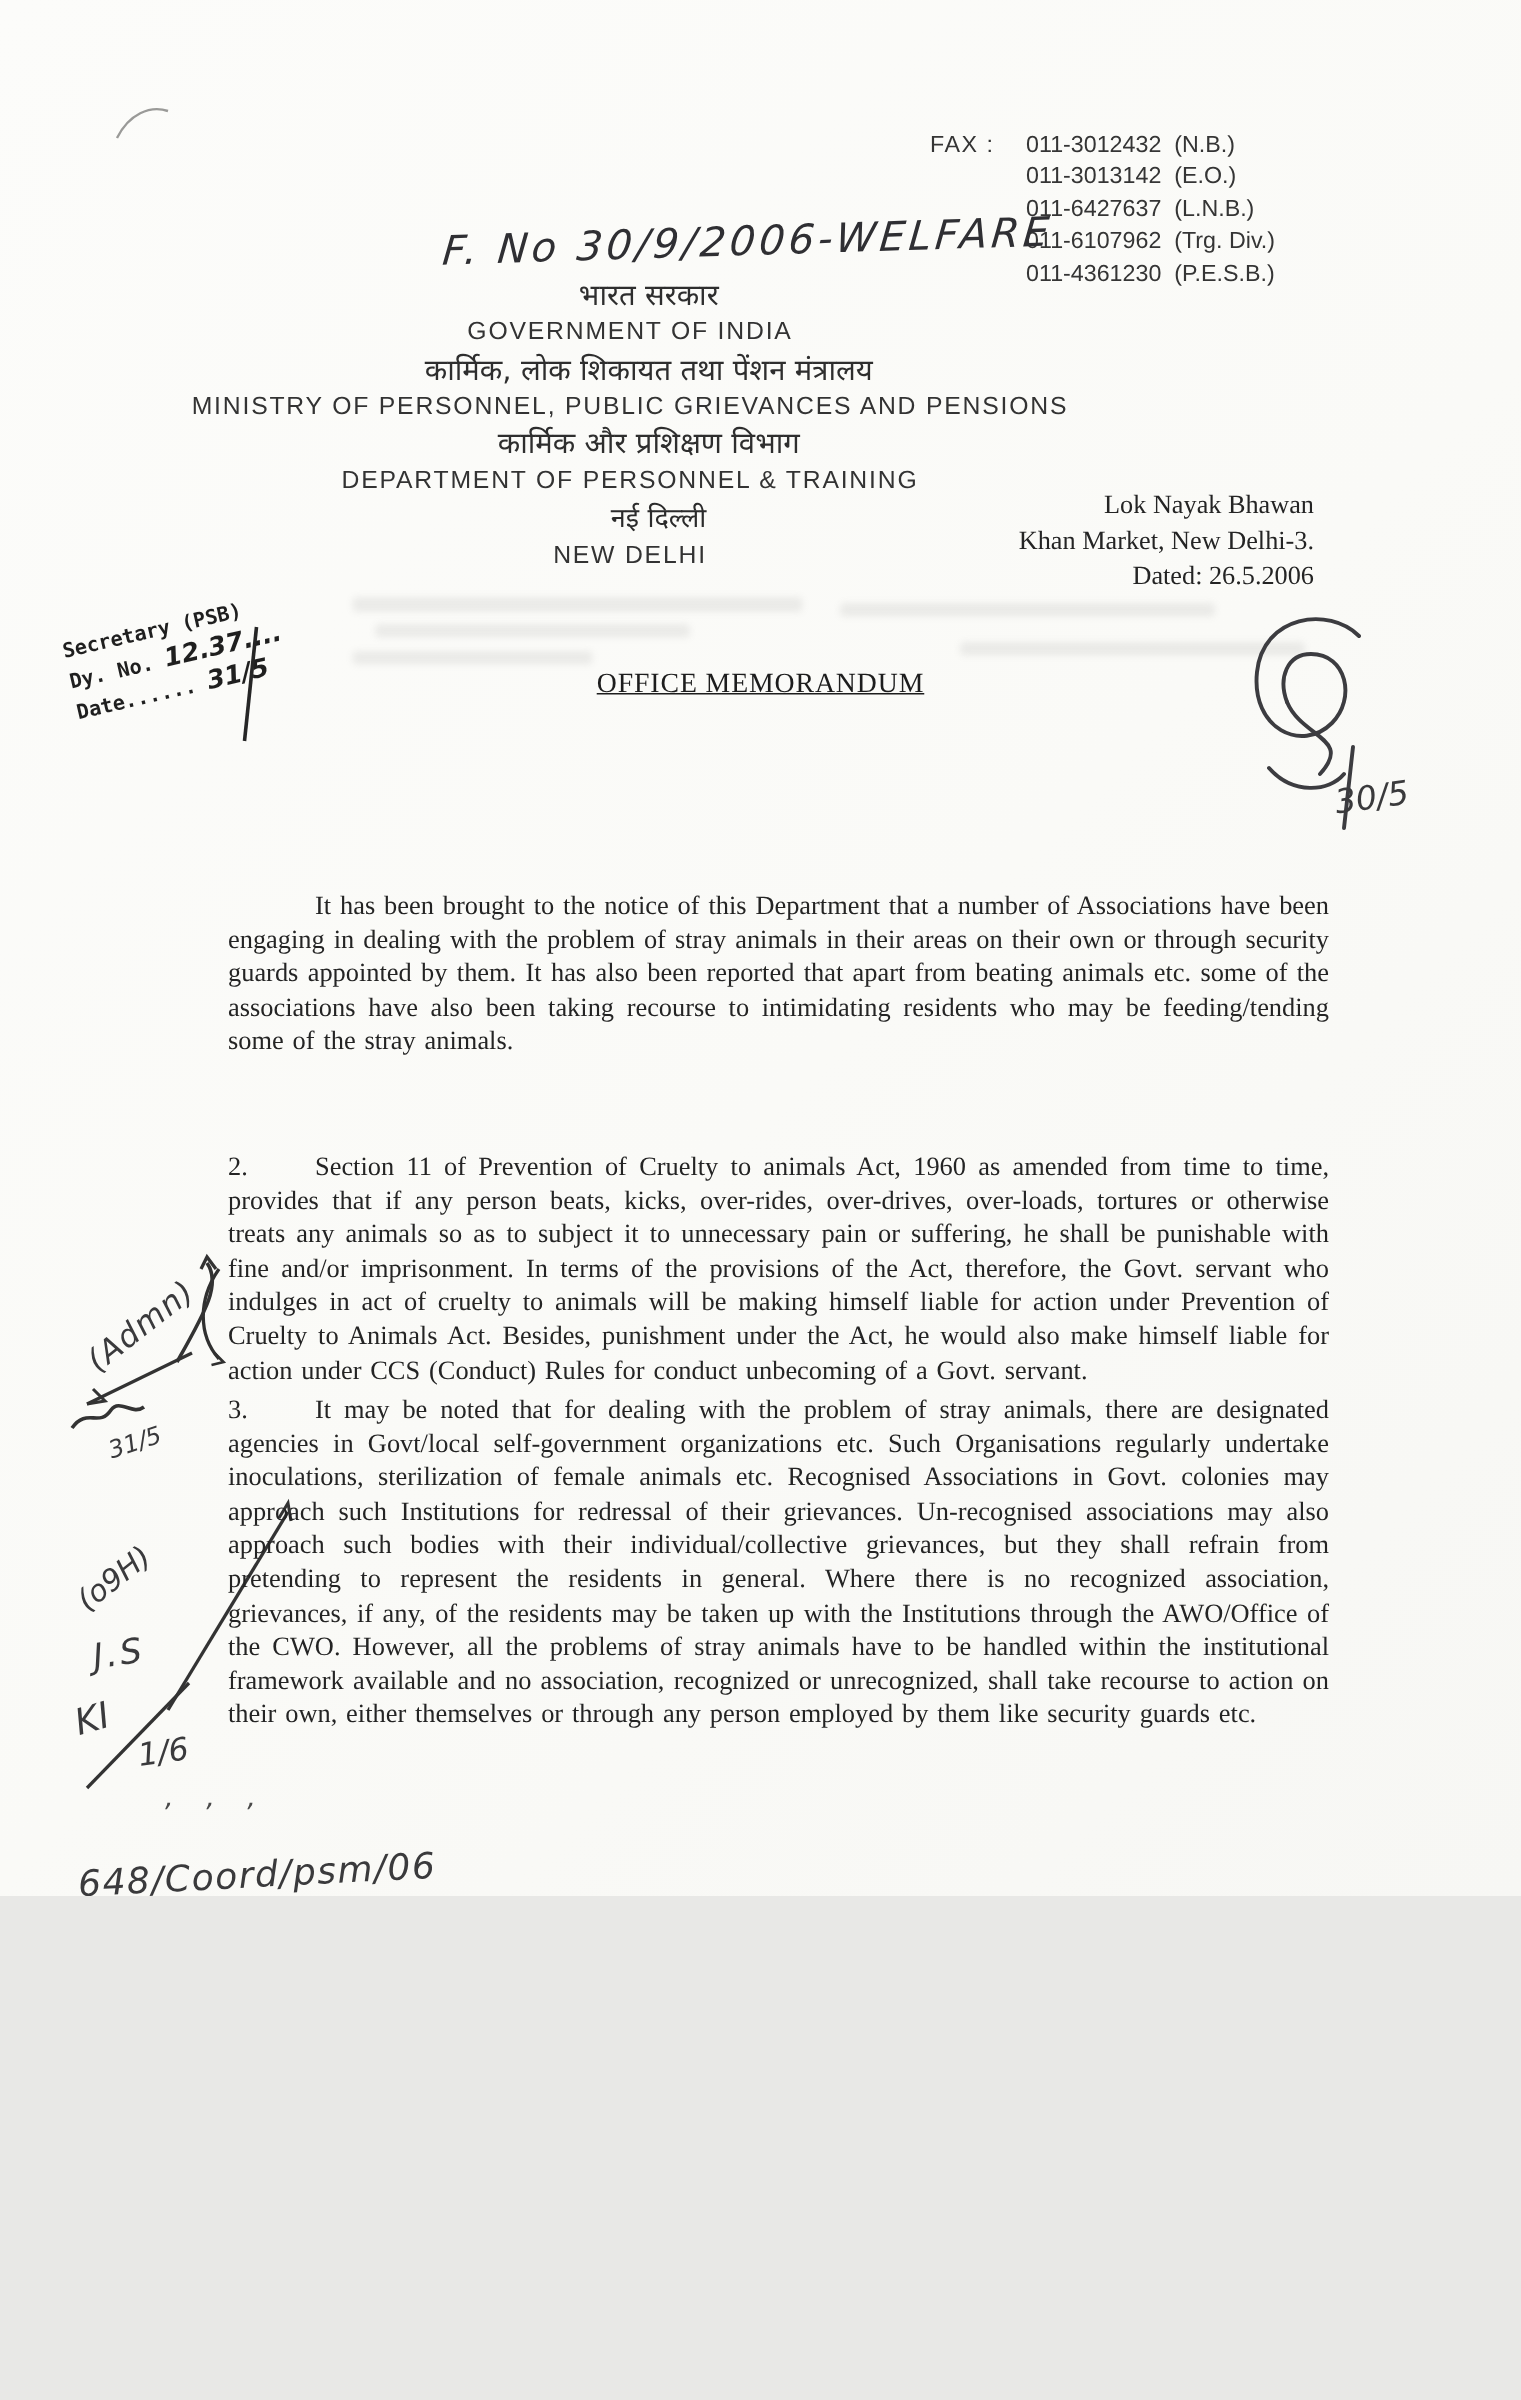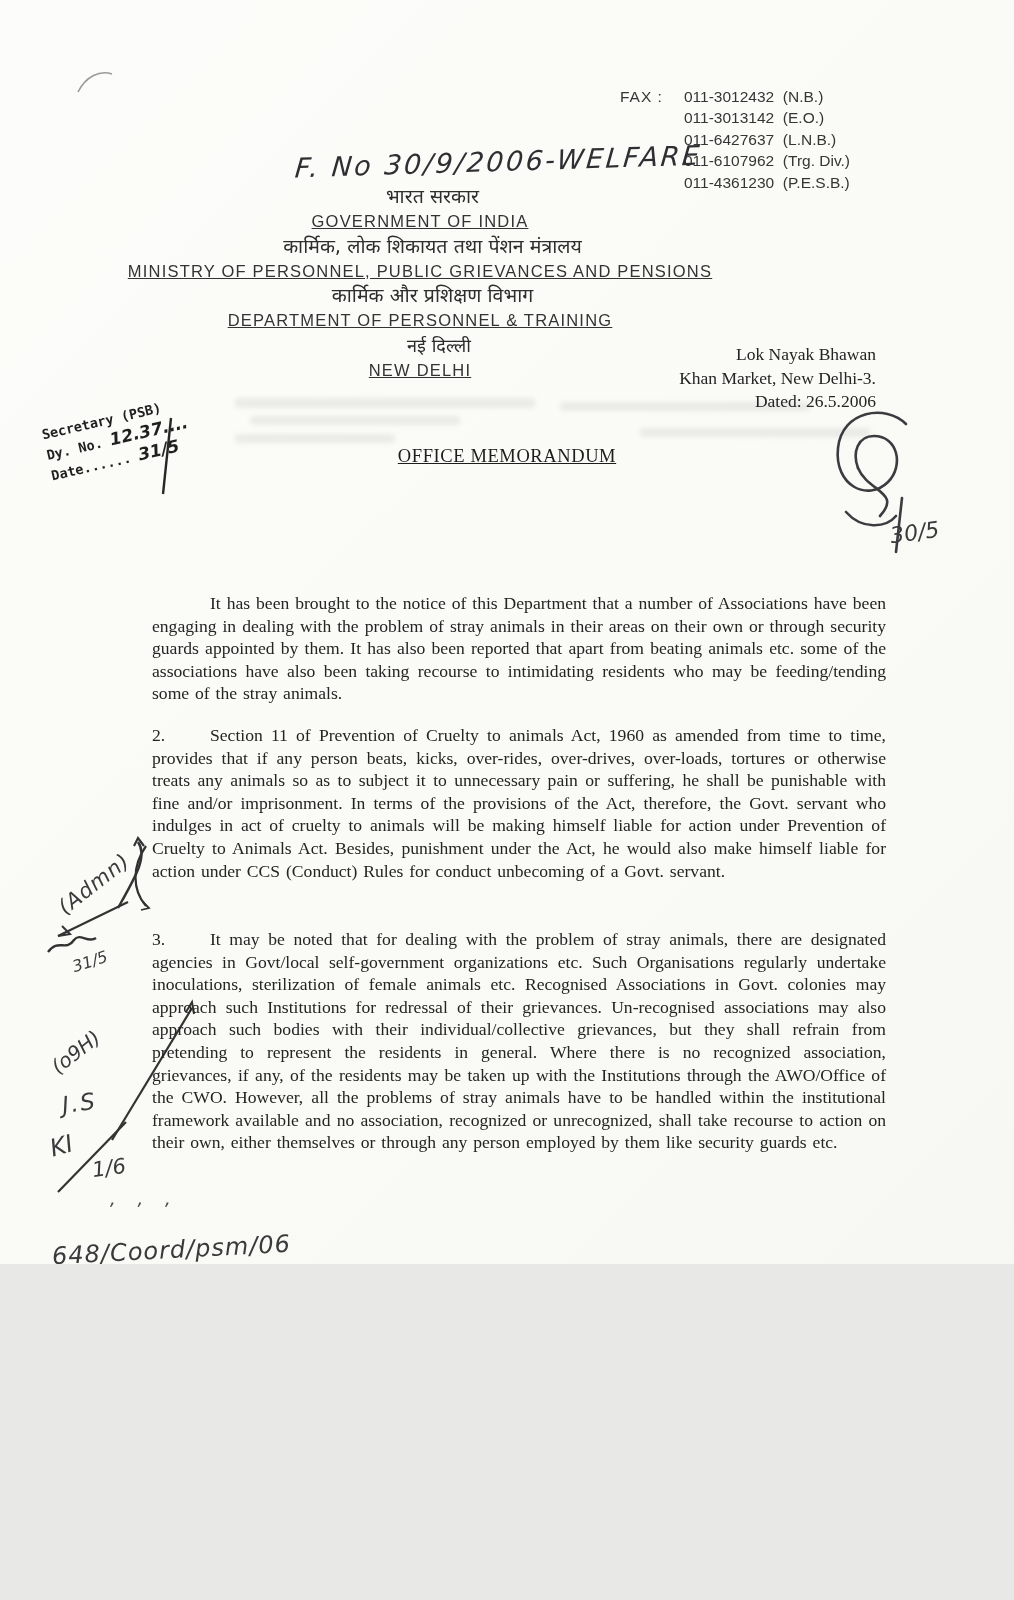--- a/index.html
+++ b/index.html
@@ -31,25 +31,25 @@
   .fileno {
     left:295px; top:146px;
     font-size:27px; letter-spacing:2.5px;
     transform: rotate(-1.8deg) skewX(-7deg);
     color:#2f2f33;
   }
 
   
   .letterhead { left:0; top:184px; width:840px; text-align:center; }
   .lh-hi   { font-size:19.5px; line-height:25px; color:#2e2e2e; font-family:"DejaVu Sans", sans-serif;padding-left:25px; }
-  .lh-en   { font-size:16.5px; line-height:24.5px; letter-spacing:1.2px; color:#333;text-decoration:underline; }
+  .lh-en   { font-size:16.5px; line-height:24.5px; letter-spacing:1.2px; color:#333; }
   .lh-city-hi { font-size:18px; line-height:25px; font-family:"DejaVu Sans", sans-serif;padding-left:38px; }
 
   
-  .addr { right:138px; top:343px; text-align:right; font-size:17.5px; line-height:23.6px; color:#242424; }
+  .addr { right:138px; top:325px; text-align:right; font-size:17.5px; line-height:23.6px; color:#242424; }
 
   
   .stamp {
     left:44px; top:400px; width:215px;
     transform: rotate(-13deg);
     font-family:"DejaVu Sans Mono", monospace;
     font-size:13.5px; font-weight:bold; color:#1f1f1f;
     line-height:20px;
   }
   .stamp .hand-val { font-family:"DejaVu Sans",sans-serif; font-style:italic; font-size:17px; font-weight:bold; }
@@ -63,21 +63,21 @@
     color:#1d1d1d;
   }
 
   
   .subject { left:272px; top:534px; font-size:17.5px; font-weight:bold; color:#1f1f1f; }
 
   
   .body-copy { left:152px; width:734px; font-size:17.6px; line-height:22.6px; text-align:justify; color:#242424; word-spacing:1.5px; }
   .p1 { top:592px; }
   .p1 .ptext { text-indent:58px; display:block; }
-  .p2 { top:724px; }
+  .p2 { top:766px; }
   .p3 { top:928px; }
   .pnum { display:inline-block; width:58px; }
 
   
   .n-admn { left:52px; top:872px; font-size:21px; transform:rotate(-38deg); letter-spacing:1px; }
   .n-315  { left:72px; top:952px; font-size:16px; transform:rotate(-18deg); }
   .n-osh  { left:48px; top:1040px; font-size:20px; transform:rotate(-38deg); }
   .n-js   { left:62px; top:1090px; font-size:23px; transform:rotate(-8deg); letter-spacing:2px; }
   .n-ki   { left:50px; top:1132px; font-size:24px; transform:rotate(-16deg); }
   .n-16   { left:92px; top:1156px; font-size:21px; transform:rotate(-8deg); }

